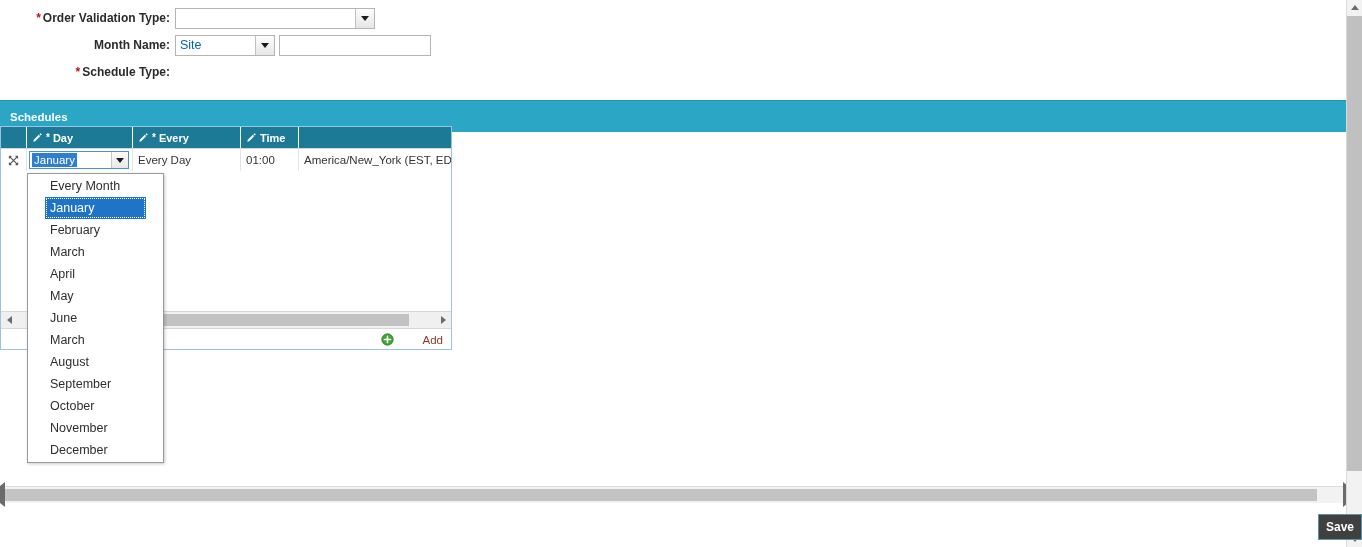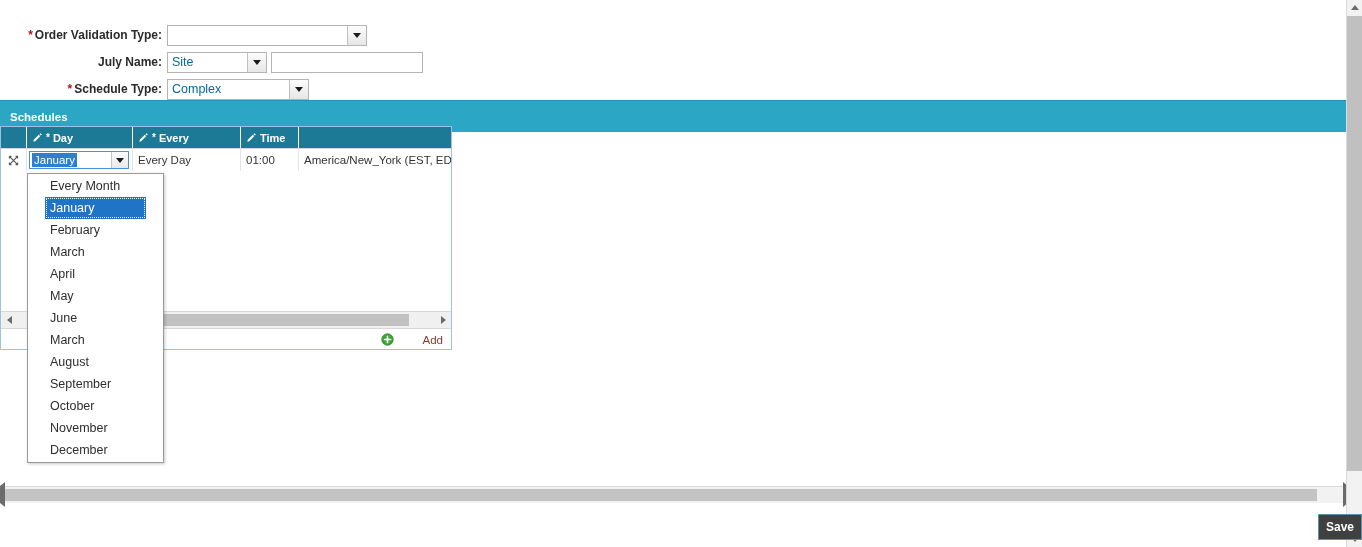--- a/index.html
+++ b/index.html
@@ -12,24 +12,24 @@
     position: relative;
     width: 1362px;
     height: 547px;
     overflow: hidden;
     background: #ffffff;
   }
 
   
   .form-area {
     position: absolute;
-    left: 4px;
+    left: 12px;
     top: 0;
     width: 1340px;
-    padding-top: 22px;
+    padding-top: 5px;
   }
   .form-row {
     display: flex;
     align-items: center;
     height: 26px;
     margin-bottom: 1px;
   }
   .form-label {
     width: 158px;
     text-align: right;
@@ -330,39 +330,33 @@
       </div>
       <div class="sel" id="ovt-select">
         <span></span>
         <span class="arrow-box">
             <span class="chev"></span>
           </span>
       </div>
     </div>
 
     <div class="form-row">
-      <div class="form-label">July Name:</div>
+      <div class="form-label">Month Name:</div>
       <div class="sel" id="site-select">
         <span>Site</span>
         <span class="arrow-box">
             <span class="chev"></span>
           </span>
       </div>
       <input class="txt" id="site-text" type="text" value="" style="">
     </div>
 
     <div class="form-row">
       <div class="form-label">
         <span class="req-star">*</span><span>Schedule Type:</span>
-      </div>
-      <div class="sel" id="schedtype-select">
-        <span>Complex</span>
-        <span class="arrow-box">
-            <span class="chev"></span>
-          </span>
       </div>
     </div>
 
   </div>
 
   <div class="sched-title">Schedules</div>
 
   <div class="grid">
 
     <div class="grid-head">

